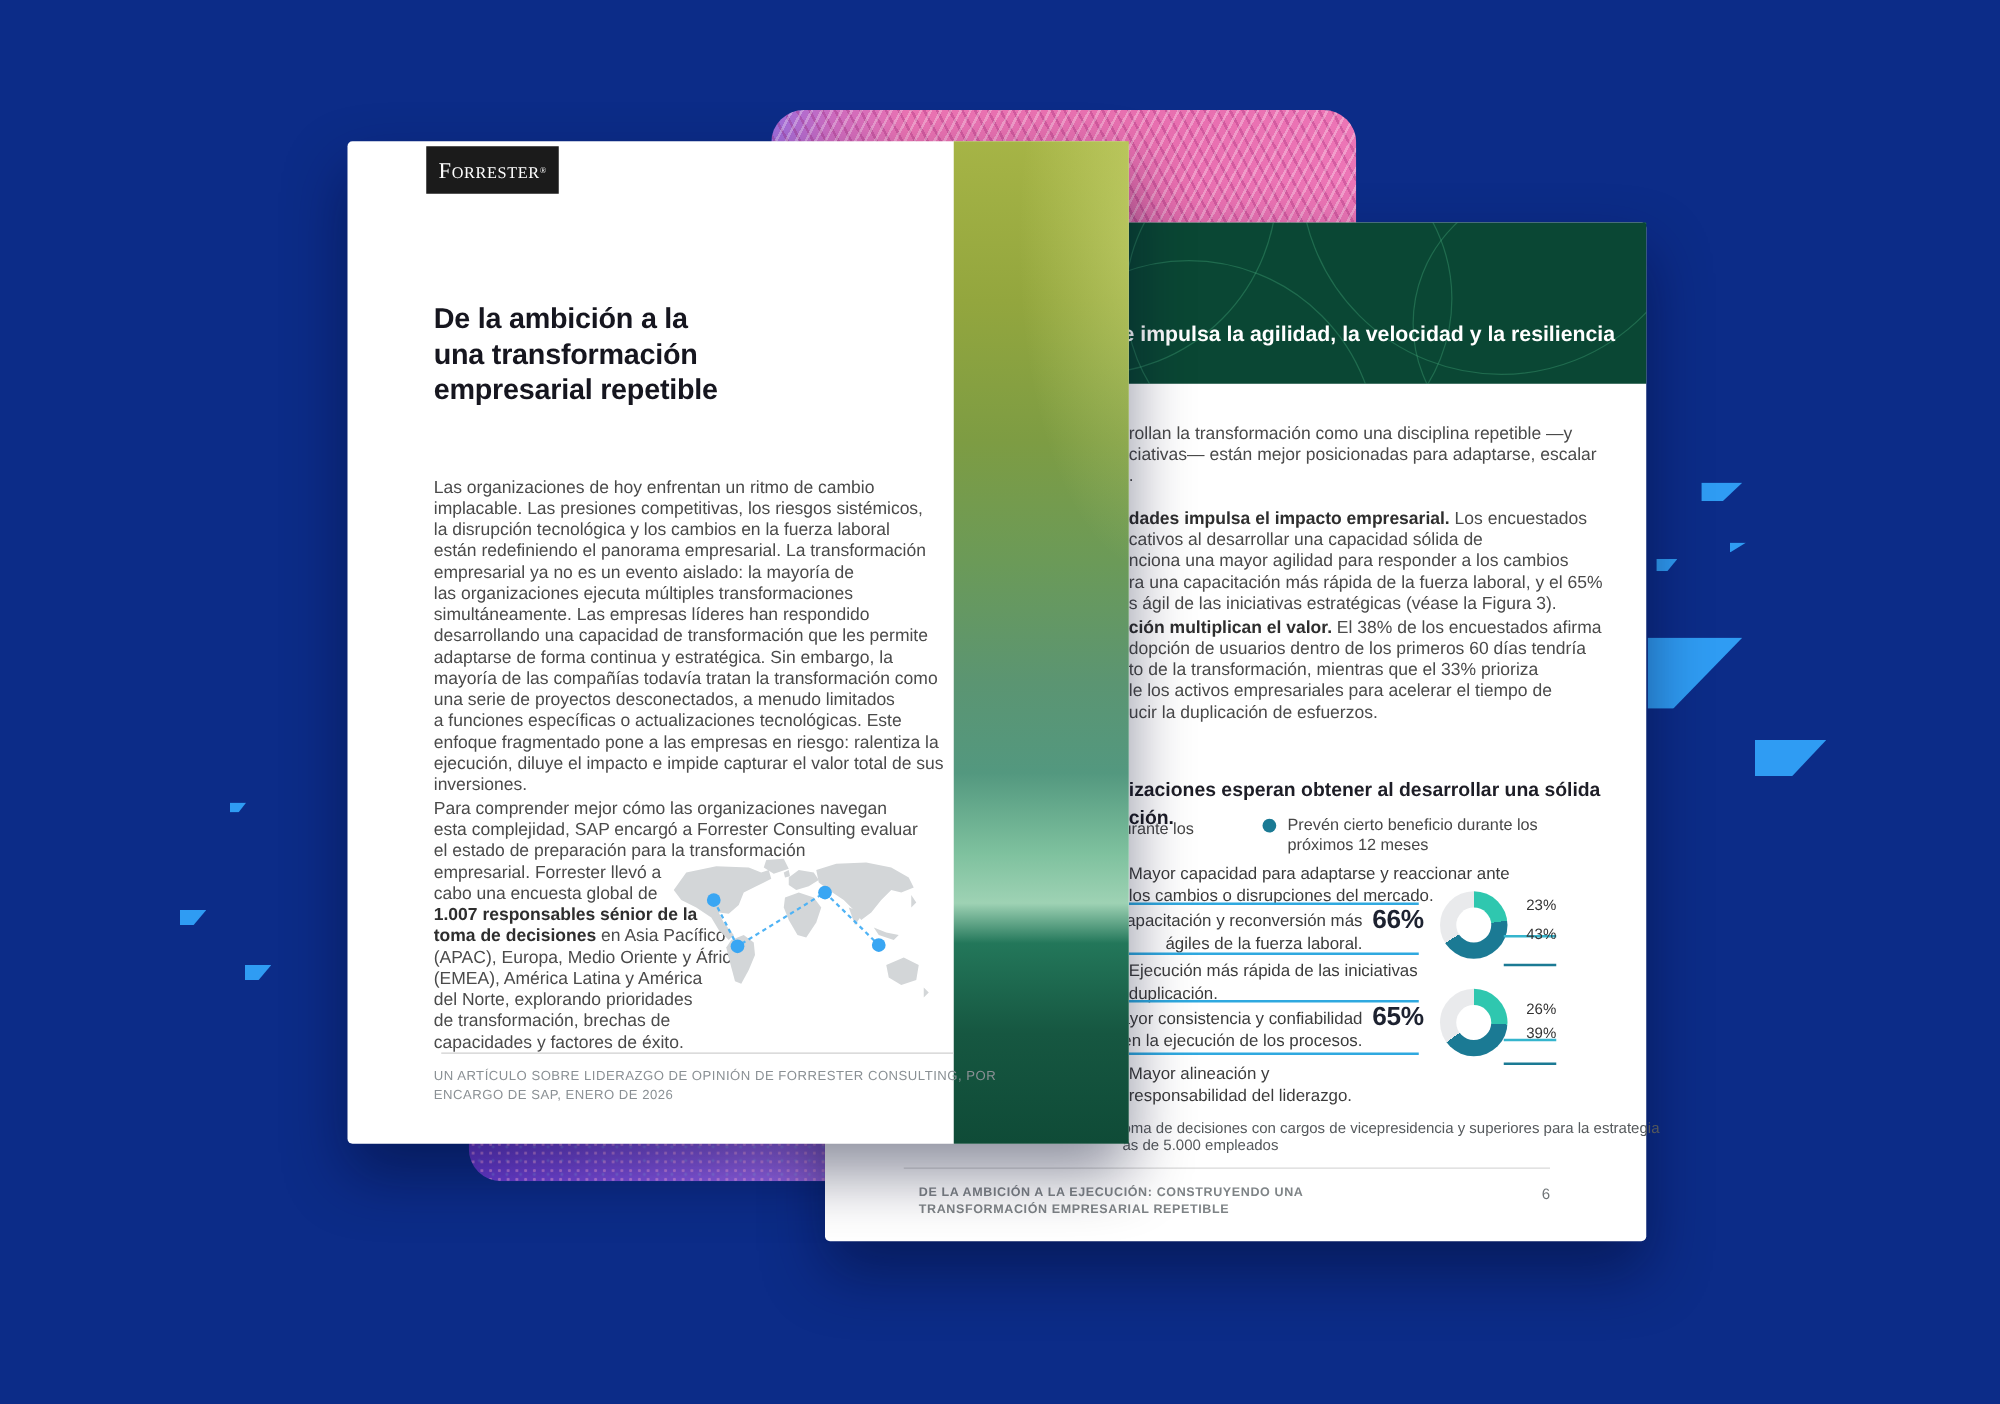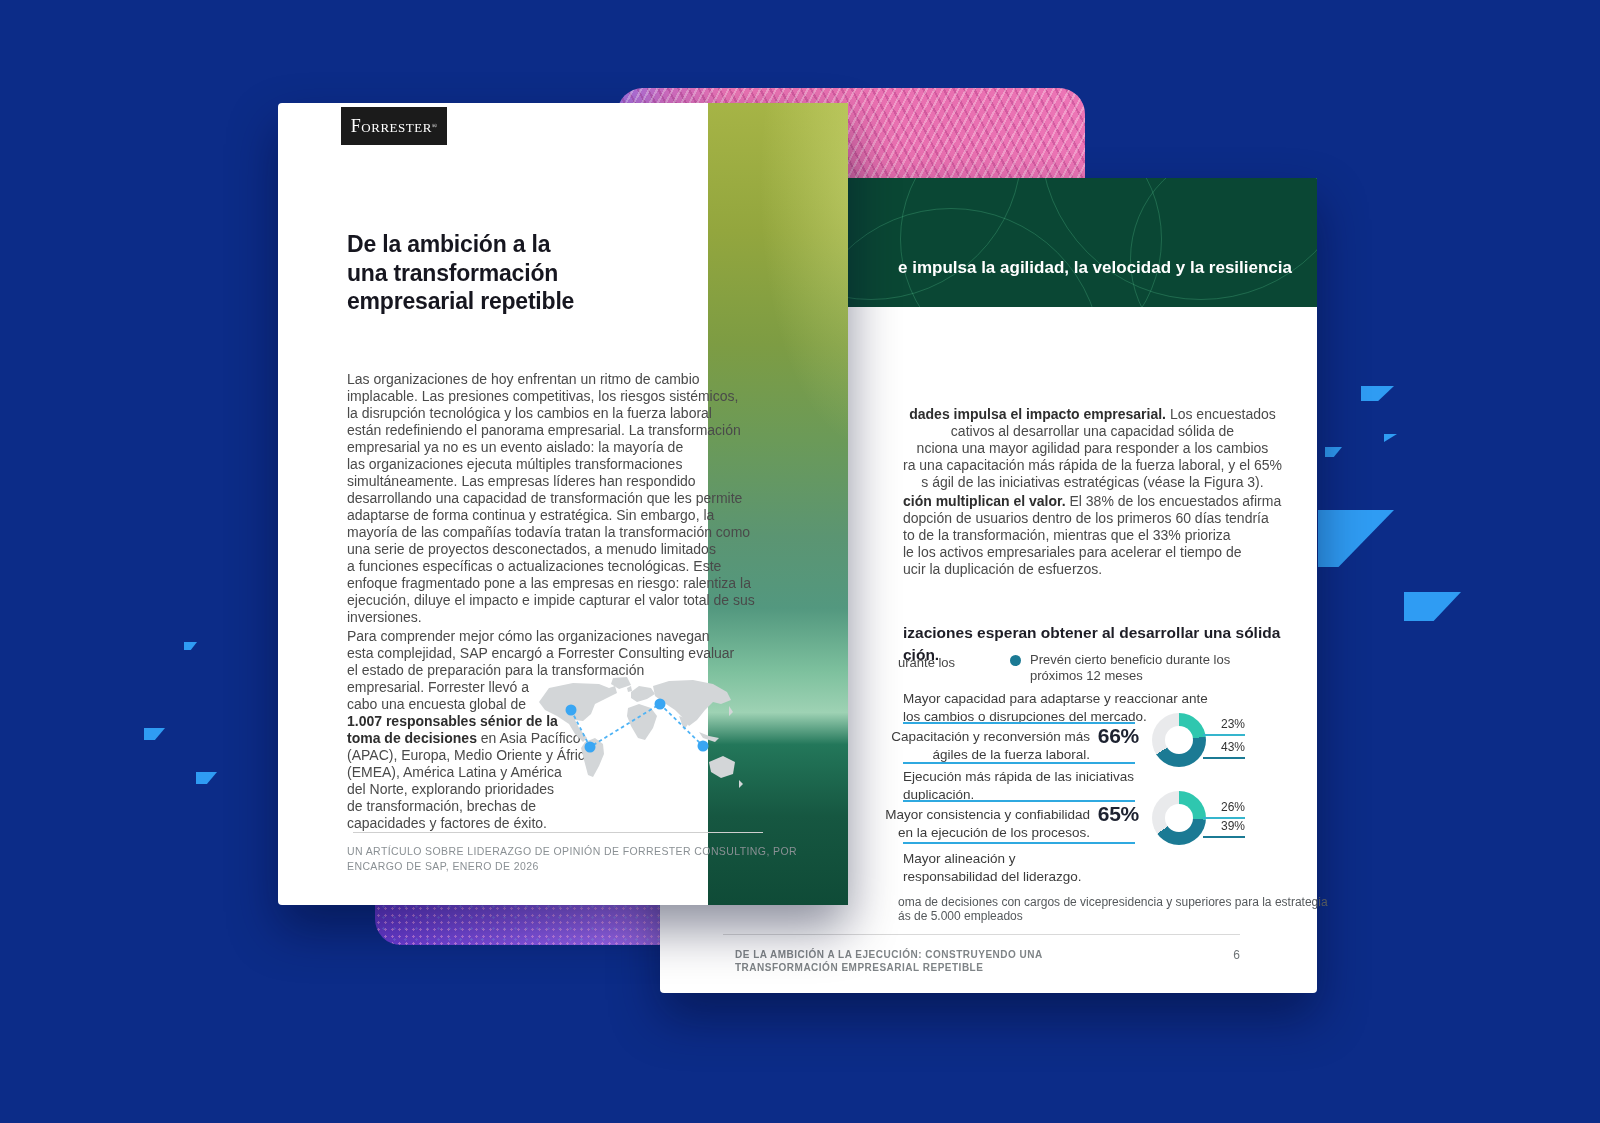--- a/index.html
+++ b/index.html
@@ -60,21 +60,21 @@
   .legend-dot{position:absolute;left:0;top:3px;width:11px;height:11px;border-radius:50%;}
   .legend-txt{margin-left:20px;font-size:13px;line-height:16px;color:#474747;white-space:nowrap;}
   .sep{position:absolute;left:243px;width:232px;height:2px;}
   .row-label{font-size:13.5px;line-height:17.5px;color:#3c3c3c;white-space:nowrap;}
   .row-label-r{position:absolute;left:220px;width:210px;text-align:right;}
   .pct{position:absolute;left:424px;width:55px;text-align:right;
        font-size:21px;font-weight:bold;color:#1d2230;letter-spacing:-.3px;}
   .donut{position:absolute;left:492px;width:54px;height:54px;border-radius:50%;}
   .donut .hole{position:absolute;left:13px;top:13px;width:28px;height:28px;border-radius:50%;background:#fff;}
   .dlabel{position:absolute;left:543px;width:42px;text-align:right;
-          font-size:12px;color:#333;padding-bottom:3px;}
+          font-size:12px;color:#333;padding-bottom:17px;}
   .fnote{font-size:12px;line-height:14px;color:#55595c;white-space:nowrap;}
   .rp-hr{position:absolute;left:63px;top:756px;width:517px;height:1px;background:#d9d9d9;}
   .rp-footer{position:absolute;left:75px;top:770px;font-size:10px;line-height:13px;
              font-weight:bold;color:#7f8487;letter-spacing:.5px;}
   .rp-pageno{position:absolute;left:540px;top:770px;width:40px;text-align:right;
              font-size:12px;color:#6f7477;}
 
   .map{position:absolute;left:255px;top:573px;width:222px;height:118px;}
 </style>
 </head>
@@ -99,21 +99,26 @@
     <div class="rp-header">
       <div class="hcirc" style="left:-60px;top:-140px;width:240px;height:240px;"></div>
       <div class="hcirc" style="left:60px;top:-180px;width:300px;height:300px;"></div>
       <div class="hcirc" style="left:240px;top:-70px;width:260px;height:260px;"></div>
       <div class="hcirc" style="left:380px;top:-200px;width:320px;height:320px;"></div>
       <div class="hcirc" style="left:470px;top:-30px;width:220px;height:220px;"></div>
       <div class="hcirc" style="left:140px;top:30px;width:300px;height:300px;"></div>
       <div class="rp-header-title">e impulsa la agilidad, la velocidad y la resiliencia</div>
     </div>
 
-    <div class="frag" style="top:228px;text-align:center;">
+    <div class="frag" style="top:160px;">
+      <div class="body-ln"><b></b><span>rollan la transformación como una disciplina repetible —y</span></div>
+      <div class="body-ln"><b></b><span>ciativas— están mejor posicionadas para adaptarse, escalar</span></div>
+      <div class="body-ln"><b></b><span>.</span></div>
+    </div>
+    <div class="frag" style="top:228px;">
       <div class="body-ln"><b>dades impulsa el impacto empresarial.</b><span> Los encuestados</span></div>
       <div class="body-ln"><b></b><span>cativos al desarrollar una capacidad sólida de</span></div>
       <div class="body-ln"><b></b><span>nciona una mayor agilidad para responder a los cambios</span></div>
       <div class="body-ln"><b></b><span>ra una capacitación más rápida de la fuerza laboral, y el 65%</span></div>
       <div class="body-ln"><b></b><span>s ágil de las iniciativas estratégicas (véase la Figura 3).</span></div>
     </div>
     <div class="frag" style="top:315px;">
       <div class="body-ln"><b>ción multiplican el valor.</b><span> El 38% de los encuestados afirma</span></div>
       <div class="body-ln"><b></b><span>dopción de usuarios dentro de los primeros 60 días tendría</span></div>
       <div class="body-ln"><b></b><span>to de la transformación, mientras que el 33% prioriza</span></div>
@@ -182,21 +187,21 @@
     </div>
 
     <div class="rp-hr"></div>
     <div class="rp-footer">
       <div>DE LA AMBICIÓN A LA EJECUCIÓN: CONSTRUYENDO UNA</div>
       <div>TRANSFORMACIÓN EMPRESARIAL REPETIBLE</div>
     </div>
     <div class="rp-pageno">6</div>
   </div>
 
-  <div class="page" style="left:278px;top:103px;width:570px;height:802px;">
+  <div class="page" style="left:278px;top:113px;width:625px;height:802px;">
 
     <div class="strip"></div>
 
     <div class="logo-box">
       <span class="logo-text">Forrester</span>
         <span class="logo-reg">®</span>
     </div>
 
     <div class="lp-title">
       <div>De la ambición a la</div>

